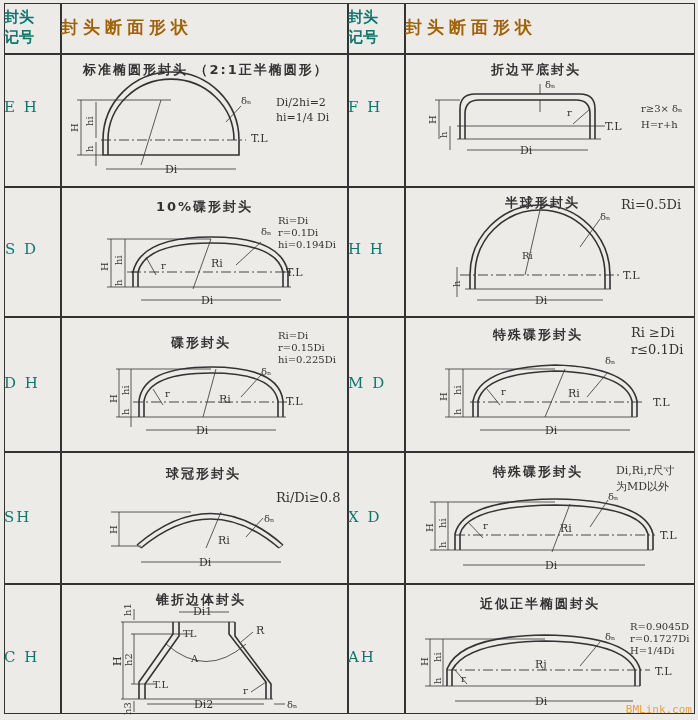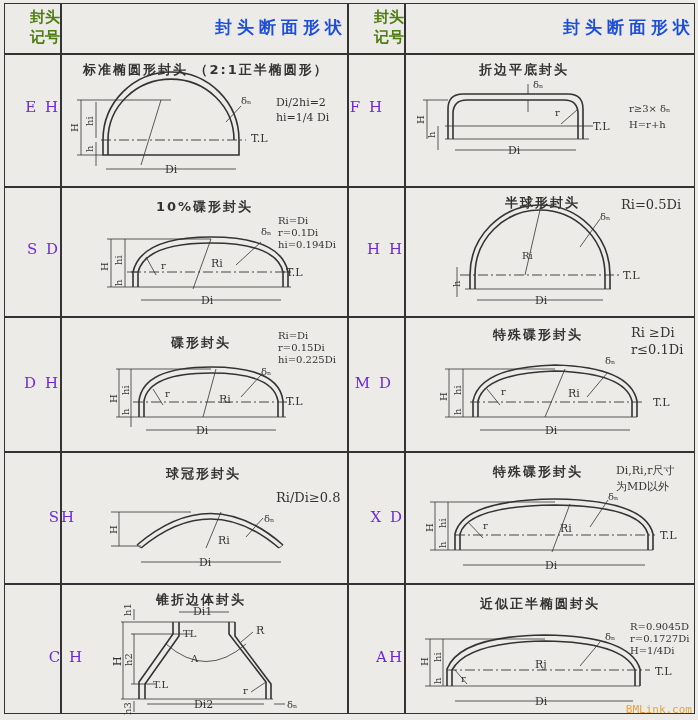--- a/index.html
+++ b/index.html
@@ -1,23 +1,23 @@
 <!DOCTYPE html>
 <html><head>
 <meta charset="utf-8">
 <style>
   html, body { margin:0; padding:0; }
   body { width:698px; height:720px; background:#ecebe8; position:relative; overflow:hidden;
          font-family:"DejaVu Serif", serif; color:#2a2a2a; }
   .grid { position:absolute; left:4px; top:3px; width:691px; height:711px; border:1.5px solid #333; box-sizing:border-box; }
   .vline { position:absolute; top:3px; height:711px; width:1.5px; background:#333; }
   .hline { position:absolute; left:4px; width:691px; height:1.5px; background:#333; }
-  .hdr-code { position:absolute; font-family:"DejaVu Sans", sans-serif; font-size:15px; line-height:20px; text-align:right; font-weight:bold; color:#4d7c0f; }
-  .hdr-title { position:absolute; font-family:"DejaVu Sans", sans-serif; font-size:17px; font-weight:bold; letter-spacing:5px; text-align:right; color:#1d4ed8; }
-  .code { position:absolute; font-size:15px; text-align:right; letter-spacing:2px; color:#6d28d9; }
+  .hdr-code { position:absolute; font-family:"DejaVu Sans", sans-serif; font-size:15px; line-height:20px; text-align:left; font-weight:bold; color:#0f766e; }
+  .hdr-title { position:absolute; font-family:"DejaVu Sans", sans-serif; font-size:17px; font-weight:bold; letter-spacing:5px; text-align:left; color:#a16207; }
+  .code { position:absolute; font-size:15px; text-align:left; letter-spacing:2px; color:#0f766e; }
   .cell { position:absolute; }
   .cell svg { position:absolute; left:0; top:0; overflow:visible; }
   .ttl { font-family:"DejaVu Sans", sans-serif; font-weight:bold; font-size:13px; letter-spacing:2px; fill:#333; }
   .lbl { font-family:"DejaVu Serif", serif; font-size:11px; fill:#333; }
   .lbls { font-family:"DejaVu Serif", serif; font-size:10px; fill:#333; }
   .big { font-family:"DejaVu Serif", serif; font-size:13px; fill:#333; }
   .wm { position:absolute; right:6px; bottom:4px; font-family:"DejaVu Sans Mono", monospace; font-size:11px; color:#e8a33a;text-align:center; }
   .thick { fill:none; stroke:#333; stroke-width:1.6; }
   .thin { fill:none; stroke:#333; stroke-width:0.8; }
   .cl { fill:none; stroke:#333; stroke-width:0.9; stroke-dasharray:10 3 2 3; }
@@ -41,27 +41,27 @@
 </div>
 <div class="hdr-title" style="left:61px;top:16px;width:286px">封头断面形状</div>
 <div class="hdr-code" style="left:348px;top:7px;width:56px">
   <div>封头</div>
   <div>记号</div>
 </div>
 <div class="hdr-title" style="left:405px;top:16px;width:290px">封头断面形状</div>
 
 <div class="code" style="left:4px;top:98px;width:56px">E H</div>
 <div class="code" style="left:348px;top:98px;width:36px">F H</div>
-<div class="code" style="left:16px;top:240px;width:44px">S D</div>
+<div class="code" style="left:5px;top:240px;width:44px">S D</div>
 <div class="code" style="left:348px;top:240px;width:56px">H H</div>
 <div class="code" style="left:4px;top:374px;width:56px">D H</div>
 <div class="code" style="left:348px;top:374px;width:45px">M D</div>
 <div class="code" style="left:4px;top:508px;width:72px">SH</div>
 <div class="code" style="left:348px;top:508px;width:56px">X D</div>
-<div class="code" style="left:20px;top:648px;width:64px">C H</div>
+<div class="code" style="left:4px;top:648px;width:64px">C H</div>
 <div class="code" style="left:348px;top:648px;width:56px">AH</div>
 
 <div class="cell" style="left:61px;top:54px;width:286px;height:132px">
 <svg width="286" height="132">
   <text class="ttl" x="22" y="20">标准椭圆形封头  （2:1正半椭圆形）</text>
   <path class="thick" d="M42,101 L42,86 A63,63 0 0 1 178,86 L178,101 Z"></path>
   <path class="thick" d="M47,101 L47,86 A58,56 0 0 1 173,86"></path>
   <line class="cl" x1="40" y1="86" x2="185" y2="86"></line>
   <line class="thin" x1="16" y1="46" x2="110" y2="46"></line>
   <line class="thin" x1="16" y1="101" x2="42" y2="101"></line>
@@ -75,21 +75,21 @@
   <line class="thin" x1="45" y1="115" x2="175" y2="115"></line>
   <text class="lbl" x="104" y="119">Di</text>
   <line class="thin" x1="165" y1="68" x2="180" y2="52"></line>
   <text class="lbls" x="180" y="50">δₙ</text>
   <text class="lbl" x="190" y="88">T.L</text>
   <text class="lbl" x="215" y="52">Di/2hi=2</text>
   <text class="lbl" x="215" y="67">hi=1/4 Di</text>
 </svg>
 </div>
 
-<div class="cell" style="left:393px;top:54px;width:290px;height:115px">
+<div class="cell" style="left:405px;top:54px;width:290px;height:115px">
 <svg width="290" height="132">
   <text class="ttl" x="86" y="20">折边平底封头</text>
   <path class="thick" d="M55,85 L55,55 Q55,40 70,40 L175,40 Q190,40 190,55 L190,85"></path>
   <path class="thick" d="M60,85 L60,60 Q60,46 74,46 L171,46 Q185,46 185,60 L185,85"></path>
   <line class="thin" x1="52" y1="85" x2="196" y2="85"></line>
   <line class="thin" x1="52" y1="72" x2="200" y2="72"></line>
   <line class="thin" x1="30" y1="46" x2="55" y2="46"></line>
   <line class="thin" x1="34" y1="46" x2="34" y2="85"></line>
   <line class="thin" x1="45" y1="72" x2="45" y2="96"></line>
   <text class="lbls" transform="translate(31,70) rotate(-90)">H</text>

